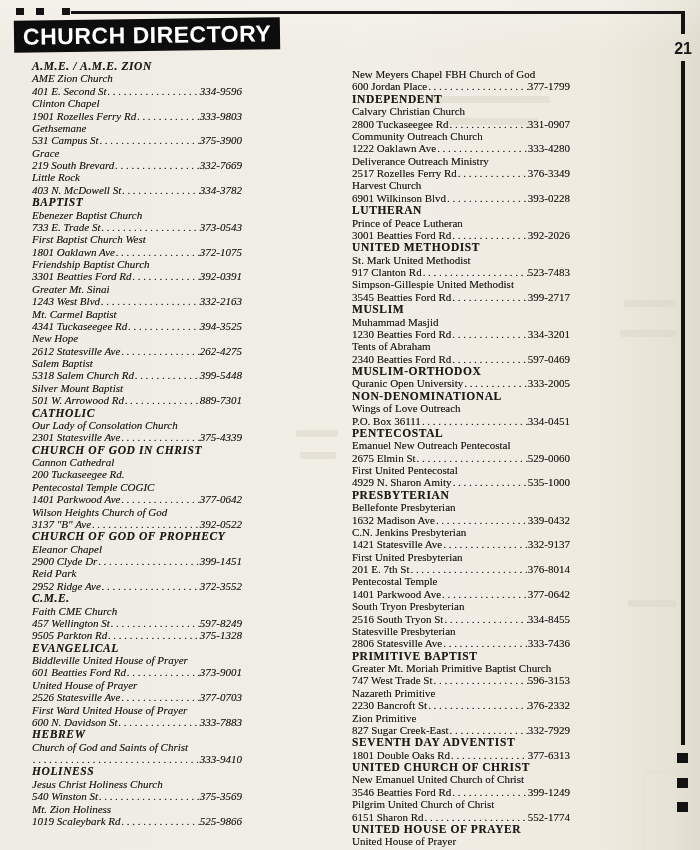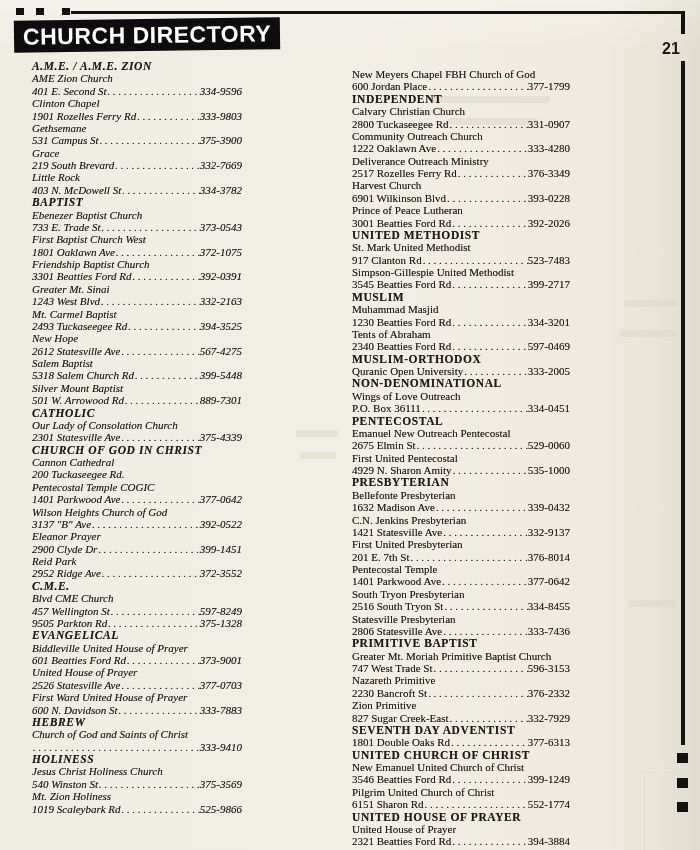--- a/index.html
+++ b/index.html
@@ -13,21 +13,21 @@
     background:
       linear-gradient(180deg, rgba(255,255,255,0.25) 0%, rgba(255,255,255,0) 6%),
       linear-gradient(90deg, #efece3 0%, #f1eee6 52%, #eeeadf 86%, #e6e2d5 96%, #dfdbcd 100%);
     overflow:hidden;
   }
   
   .sq { position:absolute; background:#131313; }
   .top-rule { position:absolute; left:71px; top:11px; width:614px; height:3px; background:#131313; }
   .corner-down { position:absolute; left:681px; top:11px; width:4px; height:23px; background:#131313; }
   .page-number {
-    position:absolute; left:662px; top:40px; width:30px; text-align:left;
+    position:absolute; left:662px; top:40px; width:30px; text-align:right;
     font-family:"Liberation Sans", sans-serif; font-weight:bold; font-size:16px; color:#1a1a1a;
   }
   .right-rule { position:absolute; left:681px; top:61px; width:4px; height:684px; background:#131313; }
 
   
   .banner {
     position:absolute; left:14px; top:19px; width:266px; height:32px;
     background:#0d0d0d; transform:rotate(-0.8deg);
     display:flex; align-items:center;
   }
@@ -142,29 +142,29 @@
         <span class="ph">392-0391</span>
       </div>
       <div class="nm">Greater Mt. Sinai</div>
       <div class="row">
         <span class="addr">1243 West Blvd</span>
         <span class="dots">................................................................................</span>
         <span class="ph">332-2163</span>
       </div>
       <div class="nm">Mt. Carmel Baptist</div>
       <div class="row">
-        <span class="addr">2493 Tuckaseegee Rd</span>
+        <span class="addr">4341 Tuckaseegee Rd</span>
         <span class="dots">................................................................................</span>
         <span class="ph">394-3525</span>
       </div>
       <div class="nm">New Hope</div>
       <div class="row">
         <span class="addr">2612 Statesville Ave</span>
         <span class="dots">................................................................................</span>
-        <span class="ph">567-4275</span>
+        <span class="ph">262-4275</span>
       </div>
       <div class="nm">Salem Baptist</div>
       <div class="row">
         <span class="addr">5318 Salem Church Rd</span>
         <span class="dots">................................................................................</span>
         <span class="ph">399-5448</span>
       </div>
       <div class="nm">Silver Mount Baptist</div>
       <div class="row">
         <span class="addr">501 W. Arrowood Rd</span>
@@ -186,34 +186,35 @@
         <span class="addr">1401 Parkwood Ave</span>
         <span class="dots">................................................................................</span>
         <span class="ph">377-0642</span>
       </div>
       <div class="nm">Wilson Heights Church of God</div>
       <div class="row">
         <span class="addr">3137 "B" Ave</span>
         <span class="dots">................................................................................</span>
         <span class="ph">392-0522</span>
       </div>
-      <div class="nm">Eleanor Prayer</div>
+      <div class="sec">CHURCH OF GOD OF PROPHECY</div>
+      <div class="nm">Eleanor Chapel</div>
       <div class="row">
         <span class="addr">2900 Clyde Dr</span>
         <span class="dots">................................................................................</span>
         <span class="ph">399-1451</span>
       </div>
       <div class="nm">Reid Park</div>
       <div class="row">
         <span class="addr">2952 Ridge Ave</span>
         <span class="dots">................................................................................</span>
         <span class="ph">372-3552</span>
       </div>
       <div class="sec">C.M.E.</div>
-      <div class="nm">Blvd CME Church</div>
+      <div class="nm">Faith CME Church</div>
       <div class="row">
         <span class="addr">457 Wellington St</span>
         <span class="dots">................................................................................</span>
         <span class="ph">597-8249</span>
       </div>
       <div class="row">
         <span class="addr">9505 Parkton Rd</span>
         <span class="dots">................................................................................</span>
         <span class="ph">375-1328</span>
       </div>
@@ -282,20 +283,21 @@
         <span class="addr">2517 Rozelles Ferry Rd</span>
         <span class="dots">................................................................................</span>
         <span class="ph">376-3349</span>
       </div>
       <div class="nm">Harvest Church</div>
       <div class="row">
         <span class="addr">6901 Wilkinson Blvd</span>
         <span class="dots">................................................................................</span>
         <span class="ph">393-0228</span>
       </div>
+      <div class="sec">LUTHERAN</div>
       <div class="nm">Prince of Peace Lutheran</div>
       <div class="row">
         <span class="addr">3001 Beatties Ford Rd</span>
         <span class="dots">................................................................................</span>
         <span class="ph">392-2026</span>
       </div>
       <div class="sec">UNITED METHODIST</div>
       <div class="nm">St. Mark United Methodist</div>
       <div class="row">
         <span class="addr">917 Clanton Rd</span>

